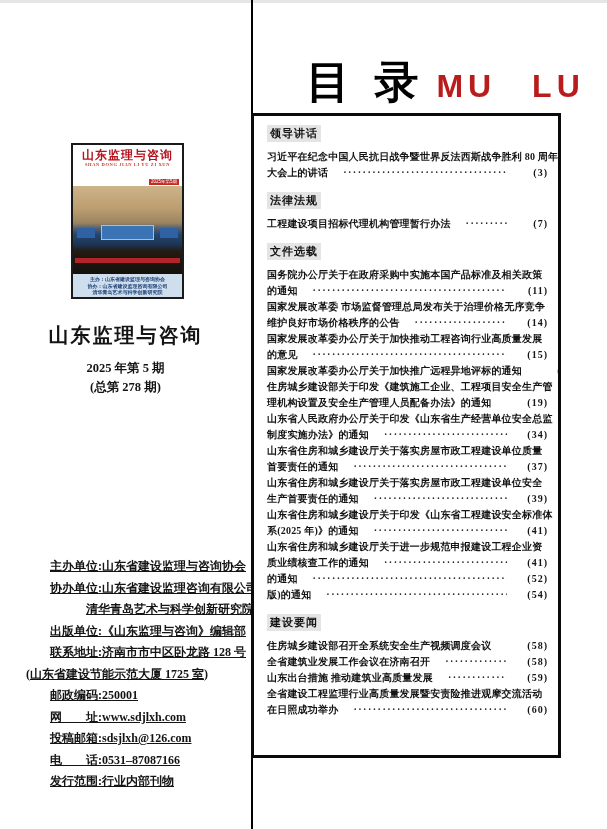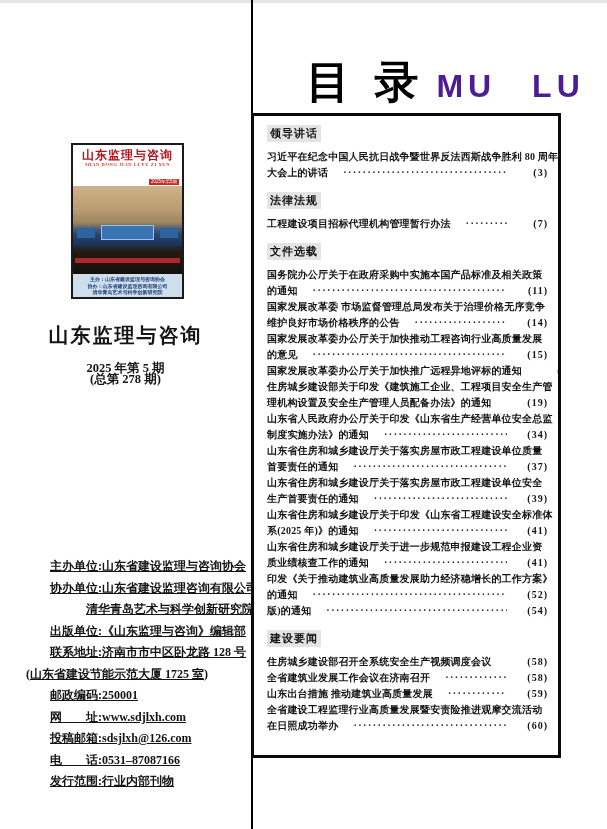--- a/index.html
+++ b/index.html
@@ -26,36 +26,36 @@
   .photo-screen-left{position:absolute;left:4%;width:16%;top:48%;height:11%;background:#2e62a2;}
   .photo-screen-right{position:absolute;right:4%;width:16%;top:48%;height:11%;background:#2e62a2;}
   .photo-strip{position:absolute;left:2%;right:2%;bottom:13%;height:5px;background:#c2262c;opacity:.9;}
   .cover-bottom{height:25px;background:#cfdeec;text-align:center;padding-top:3px;box-sizing:border-box;}
   .cover-footer-line{font-size:5px;line-height:6.5px;color:#1c3f77;font-weight:bold;}
 
   .left-journal-title{position:absolute;left:0;top:322px;width:251px;text-align:center;
     font-size:20px;font-weight:bold;letter-spacing:2px;}
   .left-issue-1{position:absolute;left:0;top:360px;width:251px;text-align:center;
     font-size:12.5px;font-weight:bold;}
-  .left-issue-2{position:absolute;left:0;top:371px;width:251px;text-align:center;
+  .left-issue-2{position:absolute;left:0;top:379px;width:251px;text-align:center;
     font-size:12.5px;font-weight:bold;}
 
   .publisher-info{position:absolute;left:50px;top:556px;width:200px;
     font-size:12px;font-weight:bold;line-height:21.5px;}
   .pub-line{white-space:nowrap;text-decoration:underline;}
   .pub-line:nth-child(3){margin-left:36px;}   
   .pub-line:nth-child(6){margin-left:-24px;}  
 
   
   .toc-header{position:absolute;left:268px;top:58px;width:355px;height:52px;
     display:flex;align-items:baseline;justify-content:center;gap:12px;}
   .toc-title-cn{font-family:"Liberation Sans","DejaVu Sans",sans-serif;
     font-size:44px;font-weight:bold;letter-spacing:6px;color:#000;line-height:48px;}
   .toc-title-pinyin{font-family:"Liberation Sans","DejaVu Sans",sans-serif;
-    font-size:32px;font-weight:bold;color:#4c1d95;letter-spacing:5px;word-spacing:22px;}
+    font-size:32px;font-weight:bold;color:#b91c1c;letter-spacing:5px;word-spacing:22px;}
 
   .toc-box{position:absolute;left:251px;top:113px;width:310px;height:645px;
     border:3px solid #0a0a0a;box-sizing:border-box;background:#fff;
     padding:8px 10px 0 13px;overflow:hidden;}
   .toc-section{margin:0;}
   .toc-section + .toc-section{margin-top:10px;}
   .sec-label-row{margin-bottom:7px;line-height:15px;}
   .sec-label{display:inline-block;background:#e4e4e4;font-weight:bold;font-size:11px;
     padding:1px 3px;letter-spacing:1px;text-align:right;}
   .entry-line,.entry-last{font-size:10px;font-weight:bold;line-height:16px;
@@ -187,21 +187,20 @@
           <span class="txt">系(2025 年)》的通知</span>
           <span class="dots"></span>
           <span class="pg">(41)</span>
         </div>
         <div class="entry-line">山东省住房和城乡建设厅关于进一步规范申报建设工程企业资</div>
         <div class="entry-last">
           <span class="txt">质业绩核查工作的通知</span>
           <span class="dots"></span>
           <span class="pg">(41)</span>
         </div>
-        <div class="entry-line">印发《关于推动建筑业高质量发展助力经济稳增长的工作方案》</div>
         <div class="entry-last">
           <span class="txt">的通知</span>
           <span class="dots"></span>
           <span class="pg">(52)</span>
         </div>
         <div class="entry-last">
           <span class="txt">版)的通知</span>
           <span class="dots"></span>
           <span class="pg">(54)</span>
         </div>

